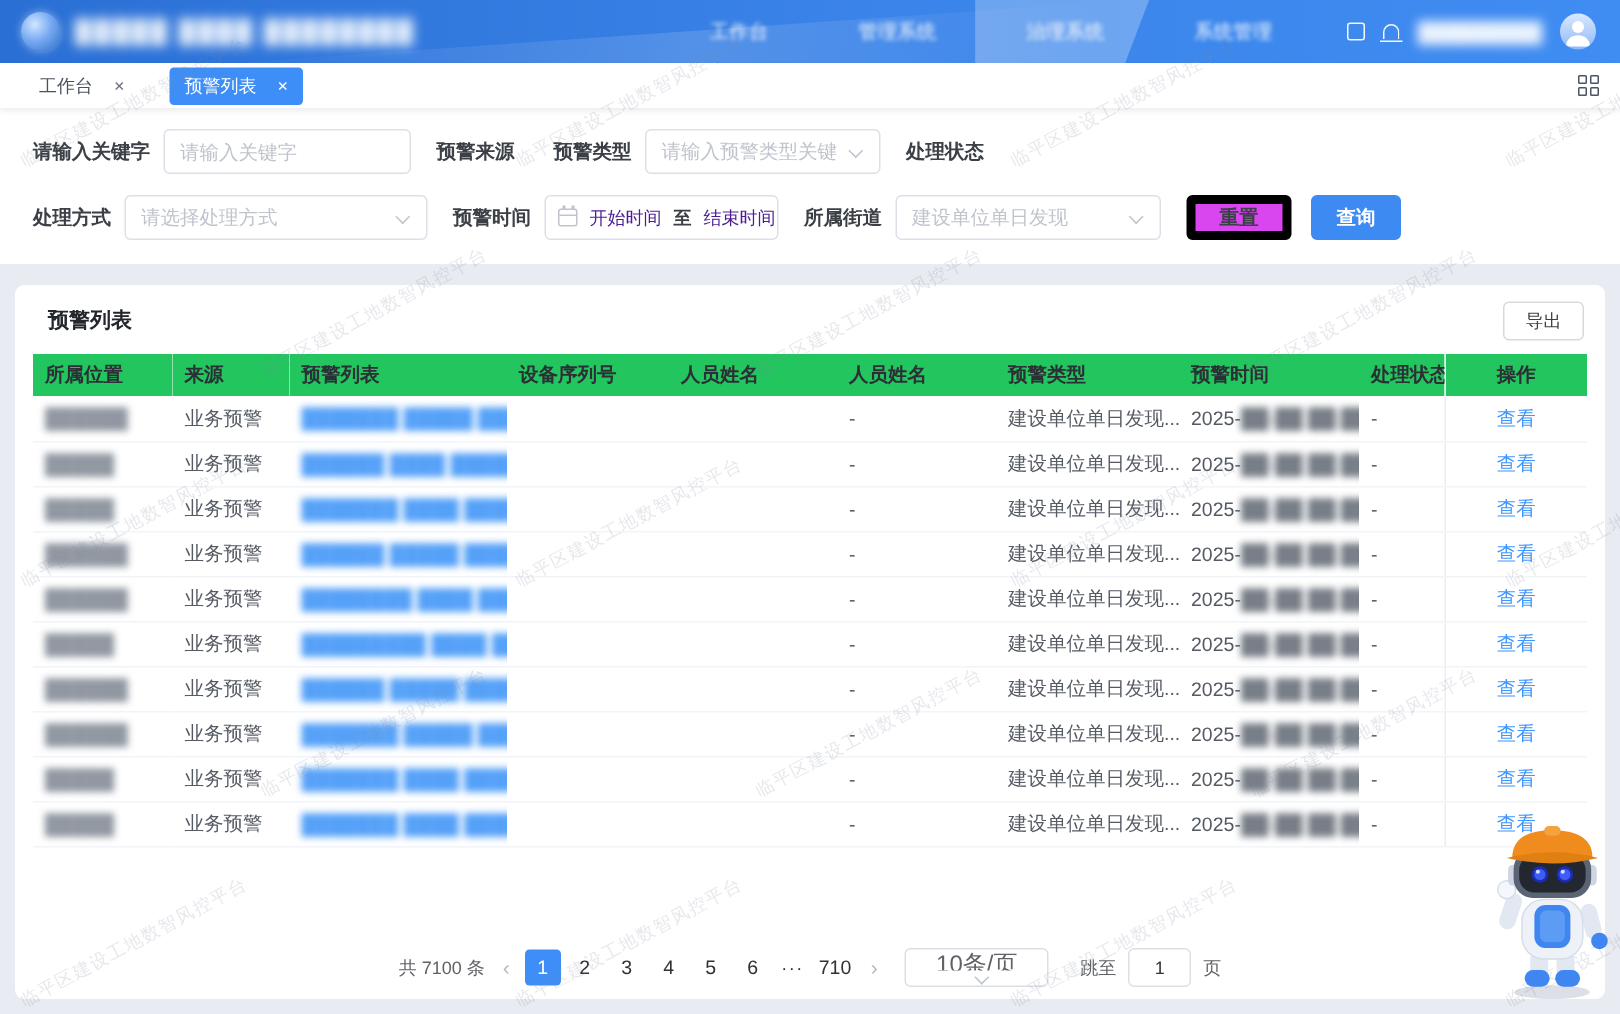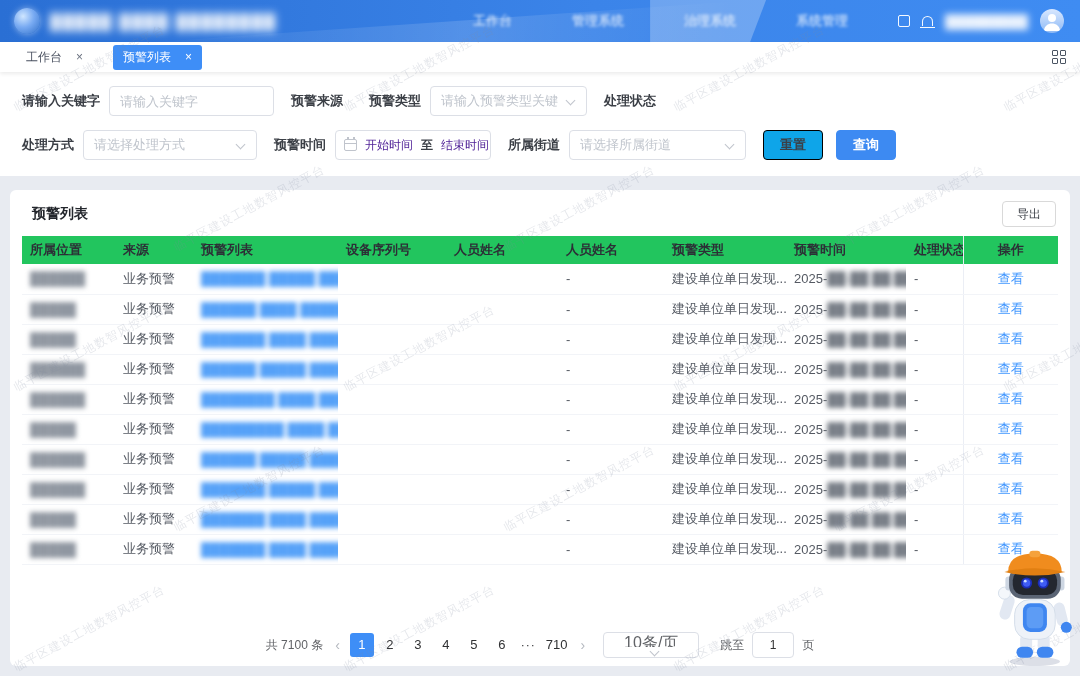--- a/index.html
+++ b/index.html
@@ -59,21 +59,21 @@
   .chev { width:10px; height:10px; position:relative; flex:0 0 auto; margin-left:8px; }
   .chev::before { content:''; position:absolute; left:1px; top:1px; width:6px; height:6px;
     border-right:1.4px solid #c0c4cc; border-bottom:1.4px solid #c0c4cc; transform:rotate(45deg); }
   .cal { width:13px; height:12px; border:1.3px solid #c0c4cc; border-radius:2px; position:relative; flex:0 0 auto; margin-right:8px; }
   .cal::before { content:''; position:absolute; top:-3px; left:2px; width:1.6px; height:3px; background:#c0c4cc; box-shadow:6px 0 0 #c0c4cc; }
   .cal::after { content:''; position:absolute; top:2.6px; left:0; right:0; height:1.2px; background:#c0c4cc; }
   .date-sep { color:#3b3f46; font-weight:700; margin:0 8px; font-size:12px; }
   .date-ph { color:#4c1d95; font-size:12px; white-space:nowrap; }
   .btn { height:30px; border-radius:4px; display:inline-flex; align-items:center; justify-content:center;
     font-size:13px; cursor:pointer; padding:0 16px; }
-  .btn-reset { border:1px solid #000000; background:#0ea5e9; color:#3b3f46; font-weight:700; margin-right:13px; }
+  .btn-reset { border:6px solid #000000; background:#d946ef; color:#3b3f46; font-weight:700; margin-right:13px; }
   .btn-primary { background:#3d8af2; color:#fff; font-weight:700; border:1px solid #3d8af2; }
 
   
   .card { margin:14px 10px 0; background:#fff; border-radius:6px; height:476px; position:relative; }
   .card-head { display:flex; align-items:center; justify-content:space-between; padding:11px 14px 9px 22px; }
   .card-title { font-size:14px; font-weight:700; color:#23262c; }
   .btn-export { height:26px; padding:0 14px; border:1px solid #d9d9d9; border-radius:4px; background:#fff;
     font-size:12px; color:#3b3f46; display:inline-flex; align-items:center; cursor:pointer; }
 
   table { border-collapse:collapse; table-layout:fixed; width:1036px; margin:0 12px; }
@@ -175,38 +175,38 @@
         <span class="chev"></span>
       </div>
     </div>
     <div class="f-item" style="margin-right:0">
       <span class="f-label">处理状态</span>
     </div>
   </div>
   <div class="f-row">
     <div class="f-item">
       <span class="f-label">处理方式</span>
-      <div class="ctrl sel" style="width:174px">
+      <div class="ctrl sel" style="width:202px">
         <span class="ph">请选择处理方式</span>
         <span class="chev"></span>
       </div>
     </div>
     <div class="f-item">
       <span class="f-label">预警时间</span>
       <div class="ctrl" style="width:156px; padding:0 8px;">
         <span class="cal"></span>
         <span class="date-ph">开始时间</span>
         <span class="date-sep">至</span>
         <span class="date-ph">结束时间</span>
       </div>
     </div>
     <div class="f-item">
       <span class="f-label">所属街道</span>
       <div class="ctrl sel" style="width:177px">
-        <span class="ph">请选择所属街道</span>
+        <span class="ph">建设单位单日发现</span>
         <span class="chev"></span>
       </div>
     </div>
     <div class="btn btn-reset">重置</div>
     <div class="btn btn-primary">查询</div>
   </div>
 </div>
 
 <div class="card">
   <div class="card-head">

